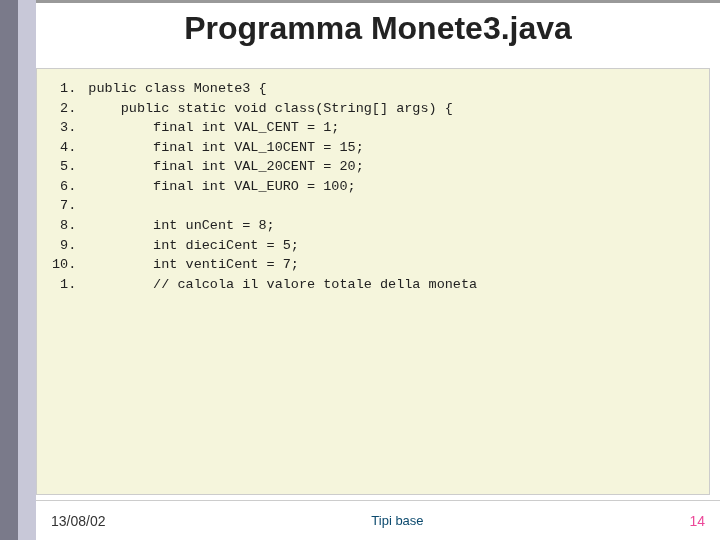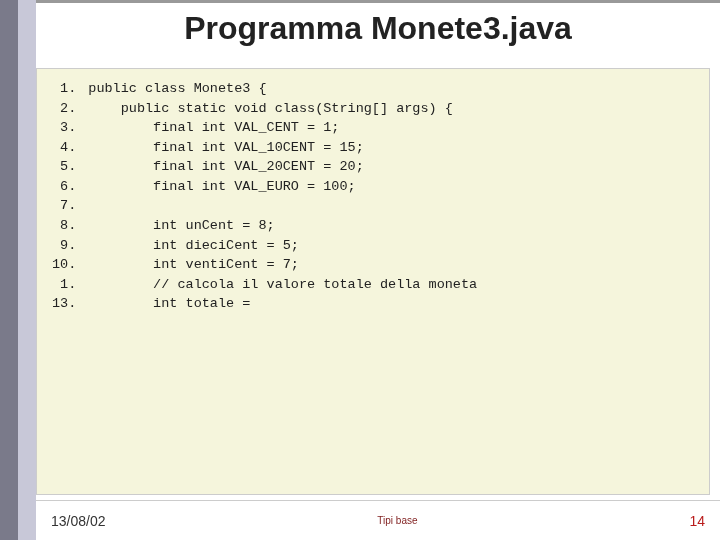--- a/index.html
+++ b/index.html
@@ -111,28 +111,28 @@
       border-top: 1px solid #ccc;
     }
 
     .footer-left {
       font-size: 14px;
       color: #333;
       font-family: Arial, sans-serif;
     }
 
     .footer-center {
-      font-size: 10px;
-      color: #7f1d1d;
+      font-size: 13px;
+      color: #0c4a6e;
       font-family: Arial, sans-serif;
     }
 
     .footer-right {
       font-size: 14px;
-      color: #b91c1c;
+      color: #ec4899;
       font-family: Arial, sans-serif;
     }
   </style>
 </head>
 <body>
 
 <div class="left-bar-dark"></div>
 <div class="left-bar-light"></div>
 <div class="top-border"></div>
 
@@ -180,24 +180,20 @@
           <td>        int dieciCent = 5;</td>
         </tr>
         <tr>
           <td class="line-num">10.</td>
           <td>        int ventiCent = 7;</td>
         </tr>
         <tr>
           <td class="line-num">1.</td>
           <td>        // calcola il valore totale della moneta</td>
         </tr>
-        <tr>
-          <td class="line-num">13.</td>
-          <td>        int totale =</td>
-        </tr>
       </tbody>
   </table>
 </div>
 
 <div class="footer">
   <span class="footer-left">13/08/02</span>
   <span class="footer-center">Tipi base</span>
   <span class="footer-right">14</span>
 </div>
 

